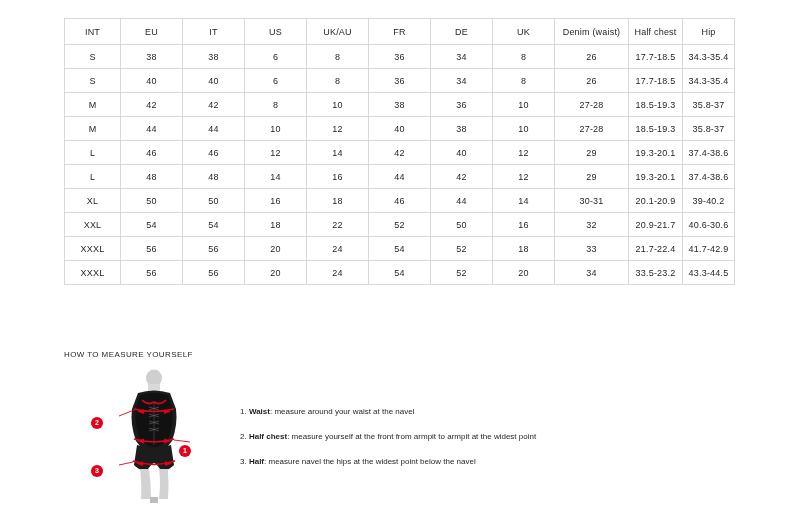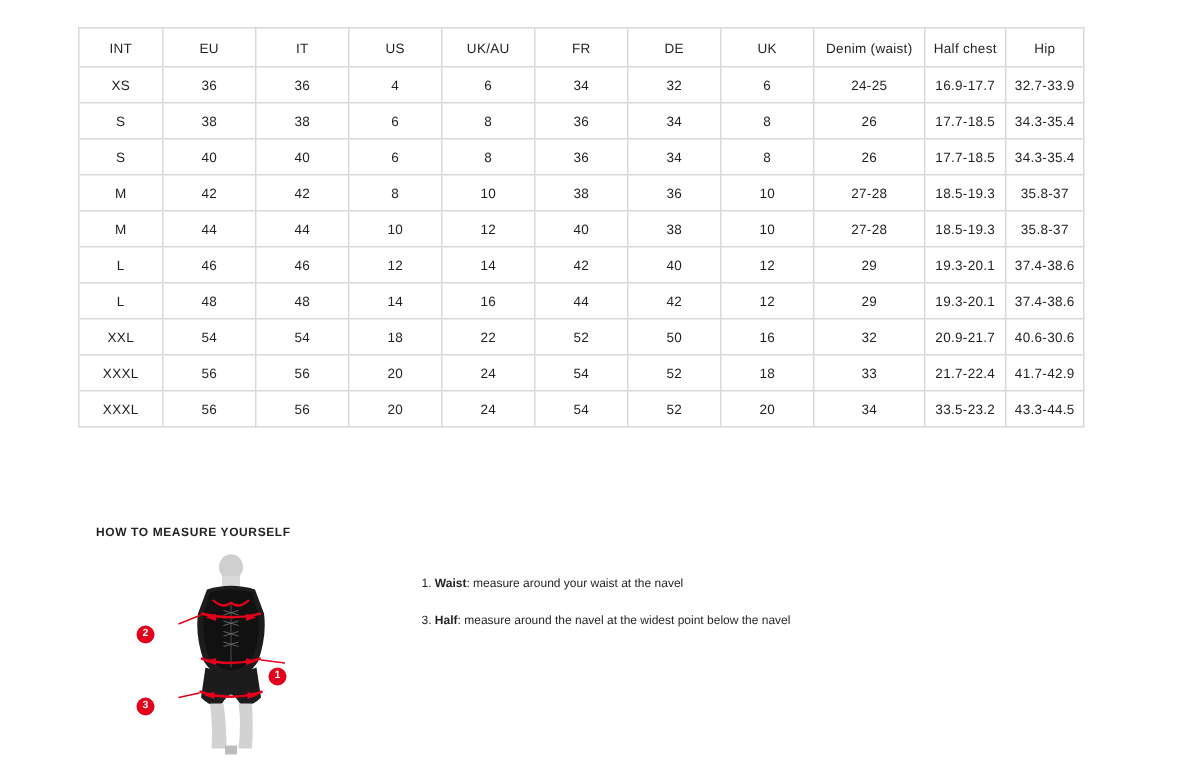--- a/index.html
+++ b/index.html
@@ -16,21 +16,21 @@
     overflow: hidden;
   }
   .page {
     position: relative;
     width: 798px;
     height: 519px;
   }
   
   .table-wrap {
     position: absolute;
-    left: 52px;
+    left: 64px;
     top: 18px;
     width: 670px;
   }
   table.size-table {
     border-collapse: collapse;
     width: 670px;
     table-layout: fixed;
   }
   table.size-table td,
   table.size-table th {
@@ -62,30 +62,29 @@
 
   
   .measure {
     position: absolute;
     left: 64px;
     top: 350px;
     width: 680px;
   }
   .measure-title {
     font-size: 8px;
-    font-weight: bold;
+    font-weight: normal;
     letter-spacing: 0.4px;
     color: #231f20;
     margin-bottom: 10px;
   }
   .measure-body {
     position: relative;
     display: flex;
-    align-items: flex-start;
-    gap: 41px;
+    align-items: center;
   }
   .figure-area {
     position: relative;
     width: 130px;
     height: 135px;
     margin-left: 26px;
     flex: none;
   }
   .notes {
     margin-left: 20px;
@@ -155,33 +154,20 @@
           <td>FR</td>
           <td>DE</td>
           <td>UK</td>
           <td>Denim (waist)</td>
           <td>Half chest</td>
           <td>Hip</td>
         </tr>
       </thead>
       <tbody>
         <tr>
-          <td>XS</td>
-          <td>36</td>
-          <td>36</td>
-          <td>4</td>
-          <td>6</td>
-          <td>34</td>
-          <td>32</td>
-          <td>6</td>
-          <td>24-25</td>
-          <td>16.9-17.7</td>
-          <td>32.7-33.9</td>
-        </tr>
-        <tr>
           <td>S</td>
           <td>38</td>
           <td>38</td>
           <td>6</td>
           <td>8</td>
           <td>36</td>
           <td>34</td>
           <td>8</td>
           <td>26</td>
           <td>17.7-18.5</td>
@@ -246,20 +232,33 @@
           <td>14</td>
           <td>16</td>
           <td>44</td>
           <td>42</td>
           <td>12</td>
           <td>29</td>
           <td>19.3-20.1</td>
           <td>37.4-38.6</td>
         </tr>
         <tr>
+          <td>XL</td>
+          <td>50</td>
+          <td>50</td>
+          <td>16</td>
+          <td>18</td>
+          <td>46</td>
+          <td>44</td>
+          <td>14</td>
+          <td>30-31</td>
+          <td>20.1-20.9</td>
+          <td>39-40.2</td>
+        </tr>
+        <tr>
           <td>XXL</td>
           <td>54</td>
           <td>54</td>
           <td>18</td>
           <td>22</td>
           <td>52</td>
           <td>50</td>
           <td>16</td>
           <td>32</td>
           <td>20.9-21.7</td>
@@ -347,21 +346,25 @@
         <div class="num-badge b2">2</div>
         <div class="num-badge b3">3</div>
       </div>
 
       <div class="notes">
         <div class="note">
           <span>1.</span>
           <b>Waist</b><span>: measure around your waist at the navel</span>
         </div>
         <div class="note">
+          <span>2.</span>
+          <b>Half chest</b><span>: measure yourself at the front from armpit to armpit at the widest point</span>
+        </div>
+        <div class="note">
           <span>3.</span>
-          <b>Half</b><span>: measure around the navel at the widest point below the navel</span>
+          <b>Half</b><span>: measure navel the hips at the widest point below the navel</span>
         </div>
       </div>
 
     </div>
   </div>
 
 </div>
 
 </body></html>

